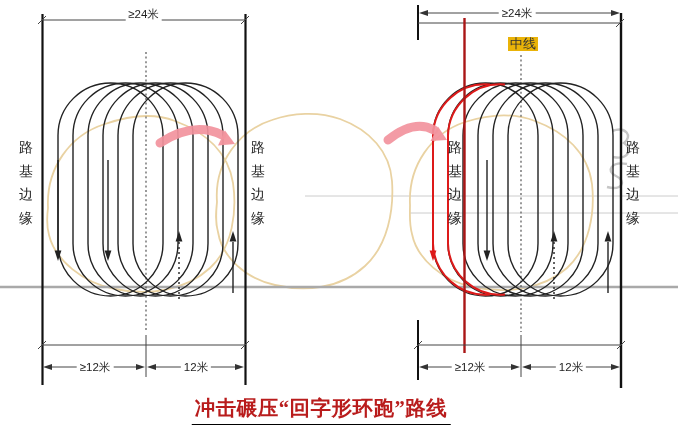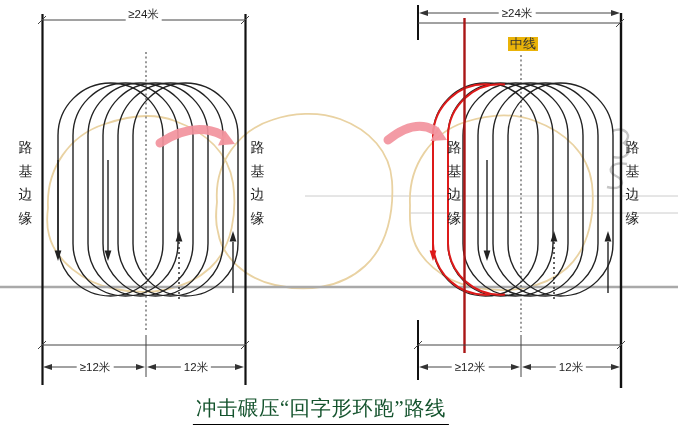--- a/index.html
+++ b/index.html
@@ -26,25 +26,25 @@
   .cloud{stroke:var(--cloud-tan);stroke-width:1.8;fill:none;}
   .grayline{stroke:var(--gray-line);stroke-width:2.6;fill:none;}
   .faintline{stroke:var(--faint-line);stroke-width:1;fill:none;}
   .wm{stroke:var(--watermark-gray);stroke-width:2.4;fill:none;}
   .pinkpath{stroke:var(--flow-arrow-pink);stroke-width:9;fill:none;stroke-linecap:round;opacity:.92;}
   .pinkfill{fill:var(--flow-arrow-pink);opacity:.95;}
   .lbl{position:absolute;font-size:11.5px;line-height:13px;background:#fff;padding:0 3px;
        transform:translateX(-50%);white-space:nowrap;color:var(--text-dark);}
   .lbl-mid{position:absolute;font-size:13px;line-height:14px;background:#eab308;padding:0 2px;
        transform:translateX(-50%);white-space:nowrap;color:#333;}
-  .vlabel{position:absolute;width:15px;font-size:14px;line-height:23.5px;
+  .vlabel{position:absolute;width:15px;font-size:14px;line-height:23.5px;text-align:center;
        word-break:break-all;color:var(--text-dark);}
   .title{position:absolute;left:321px;top:394px;transform:translateX(-50%);
        font-family:"Liberation Serif",serif;font-size:20.5px;letter-spacing:.5px;
-       border-bottom:1.5px solid #000;padding:0 3px 2px;white-space:nowrap;color:#14532d;}
+       border-bottom:1.5px solid #000;padding:0 3px 2px;white-space:nowrap;color:#b91c1c;font-weight:bold;}
 </style>
 </head>
 <body>
 
 <div id="stage">
 
   <svg width="678" height="433" viewBox="0 0 678 433">
 
     <g>
       <line class="faintline" x1="305" y1="196" x2="678" y2="196"></line>

